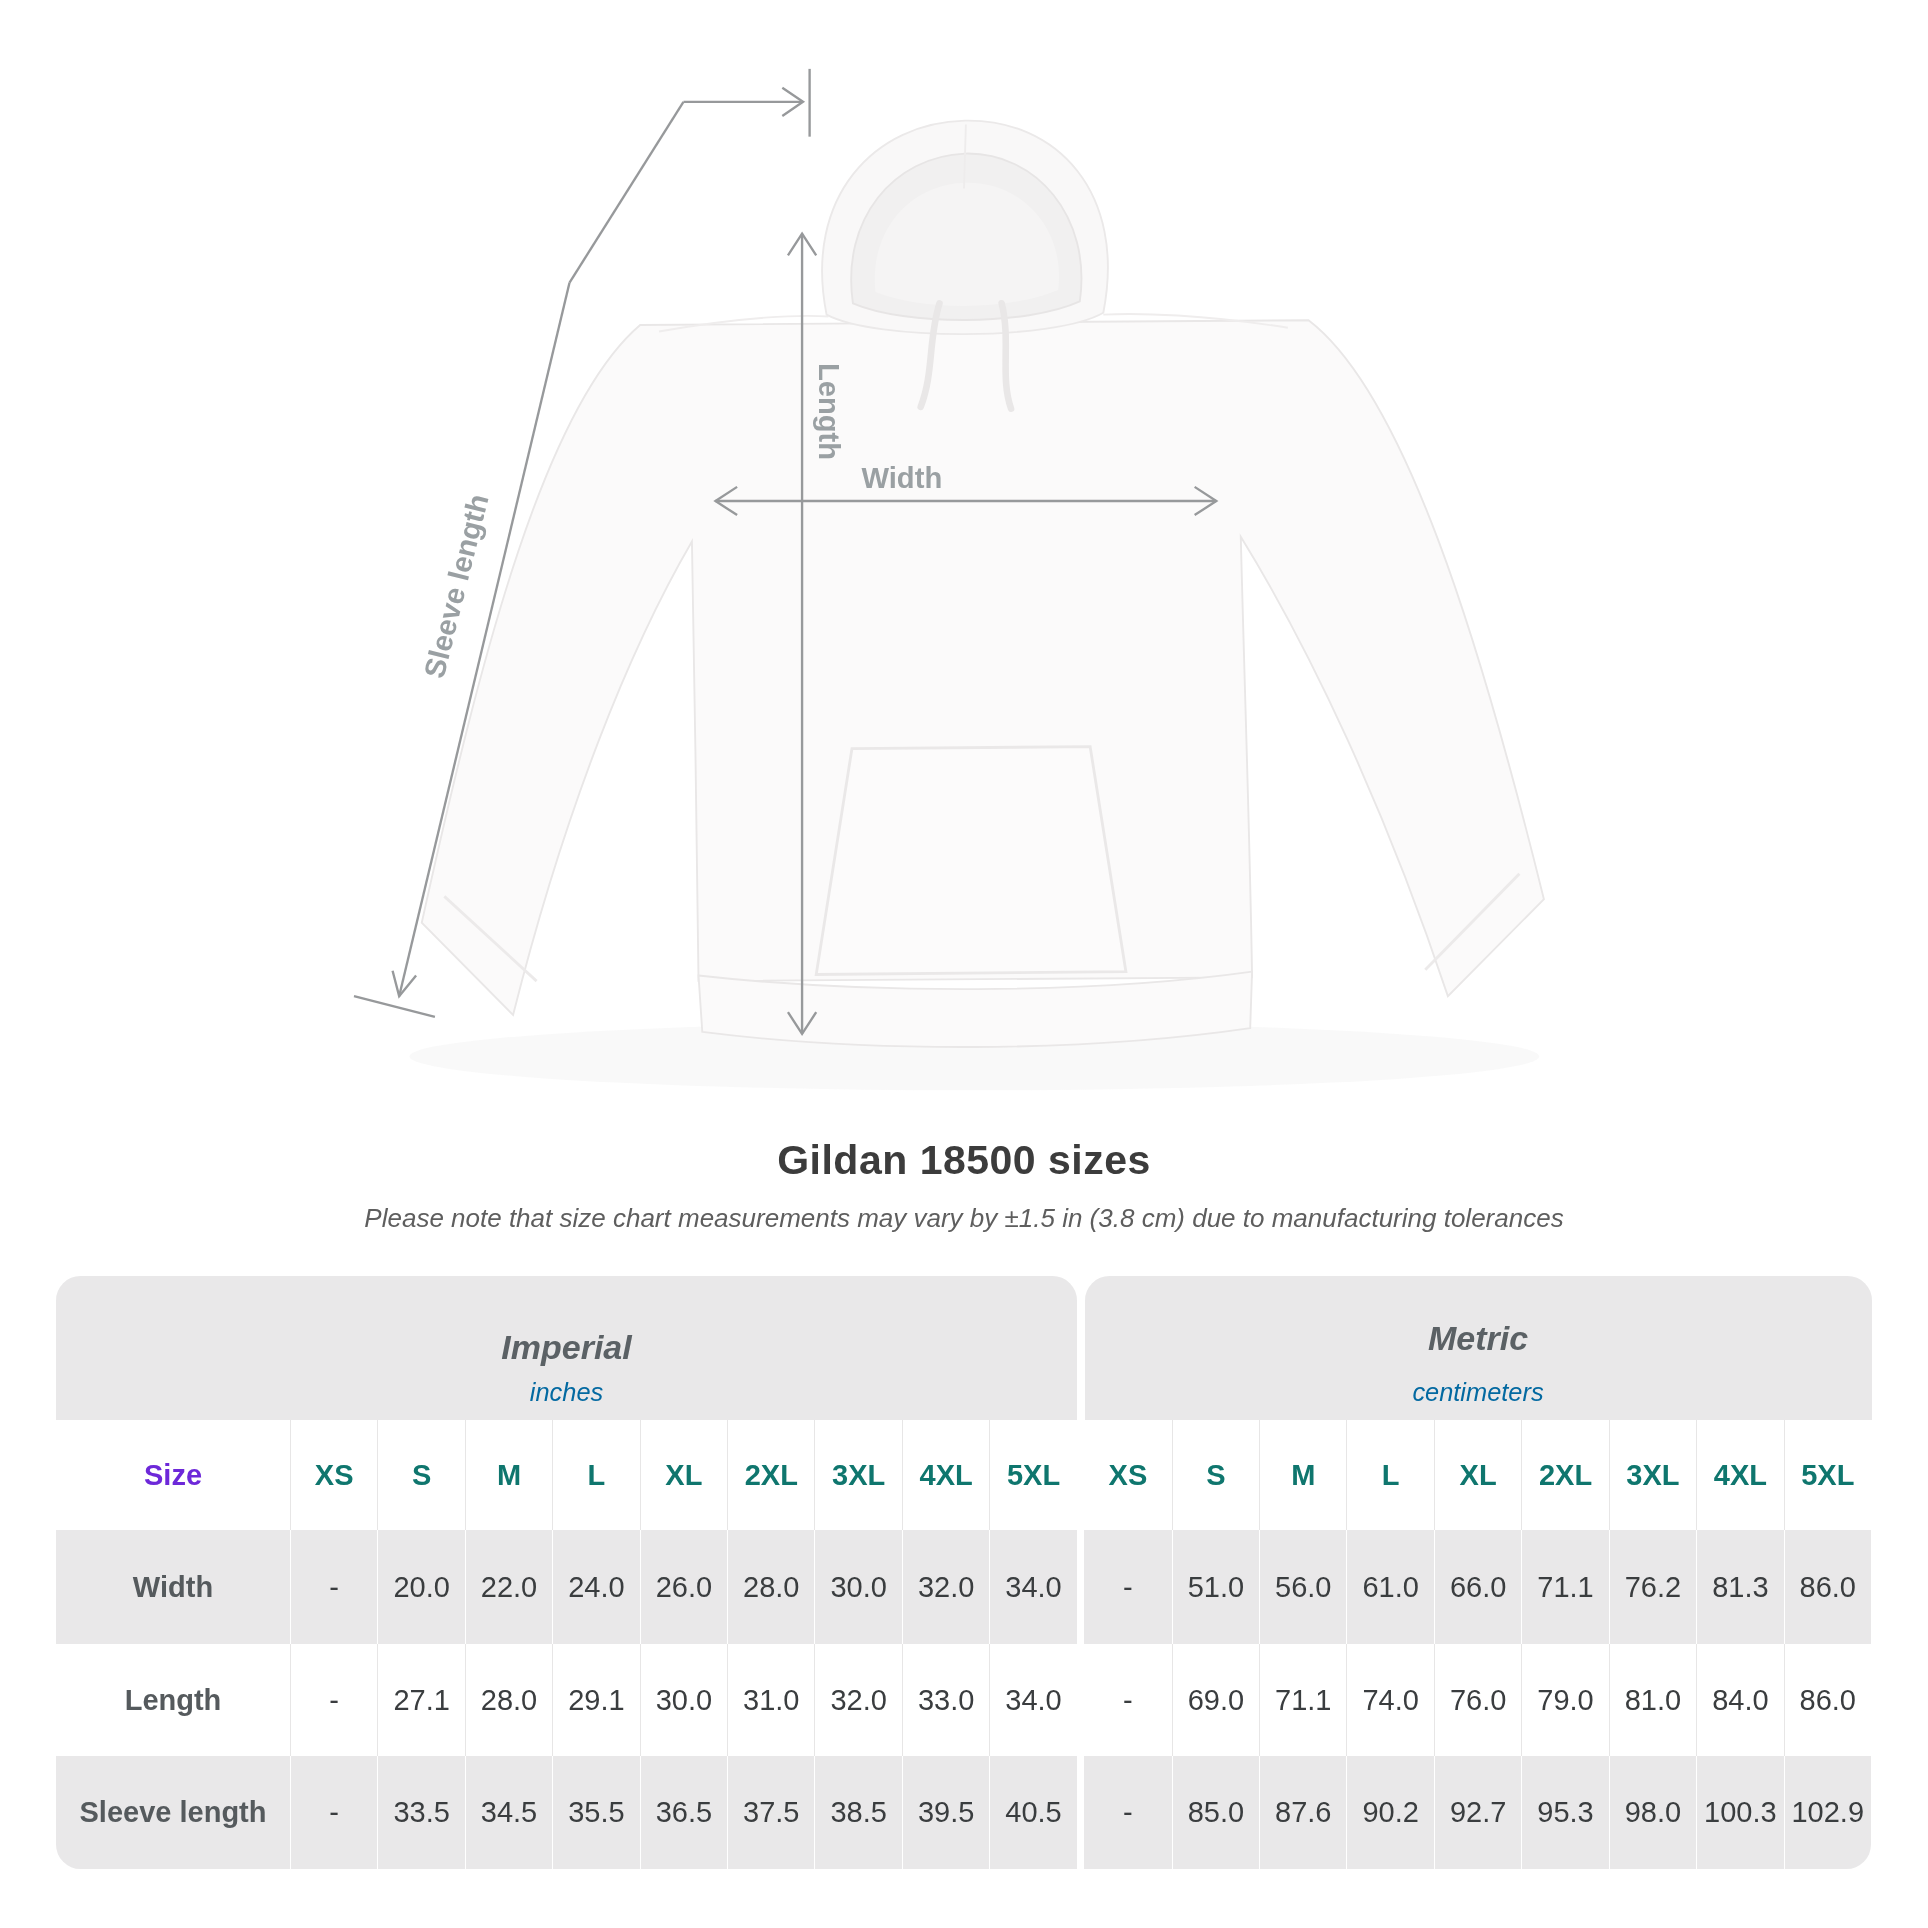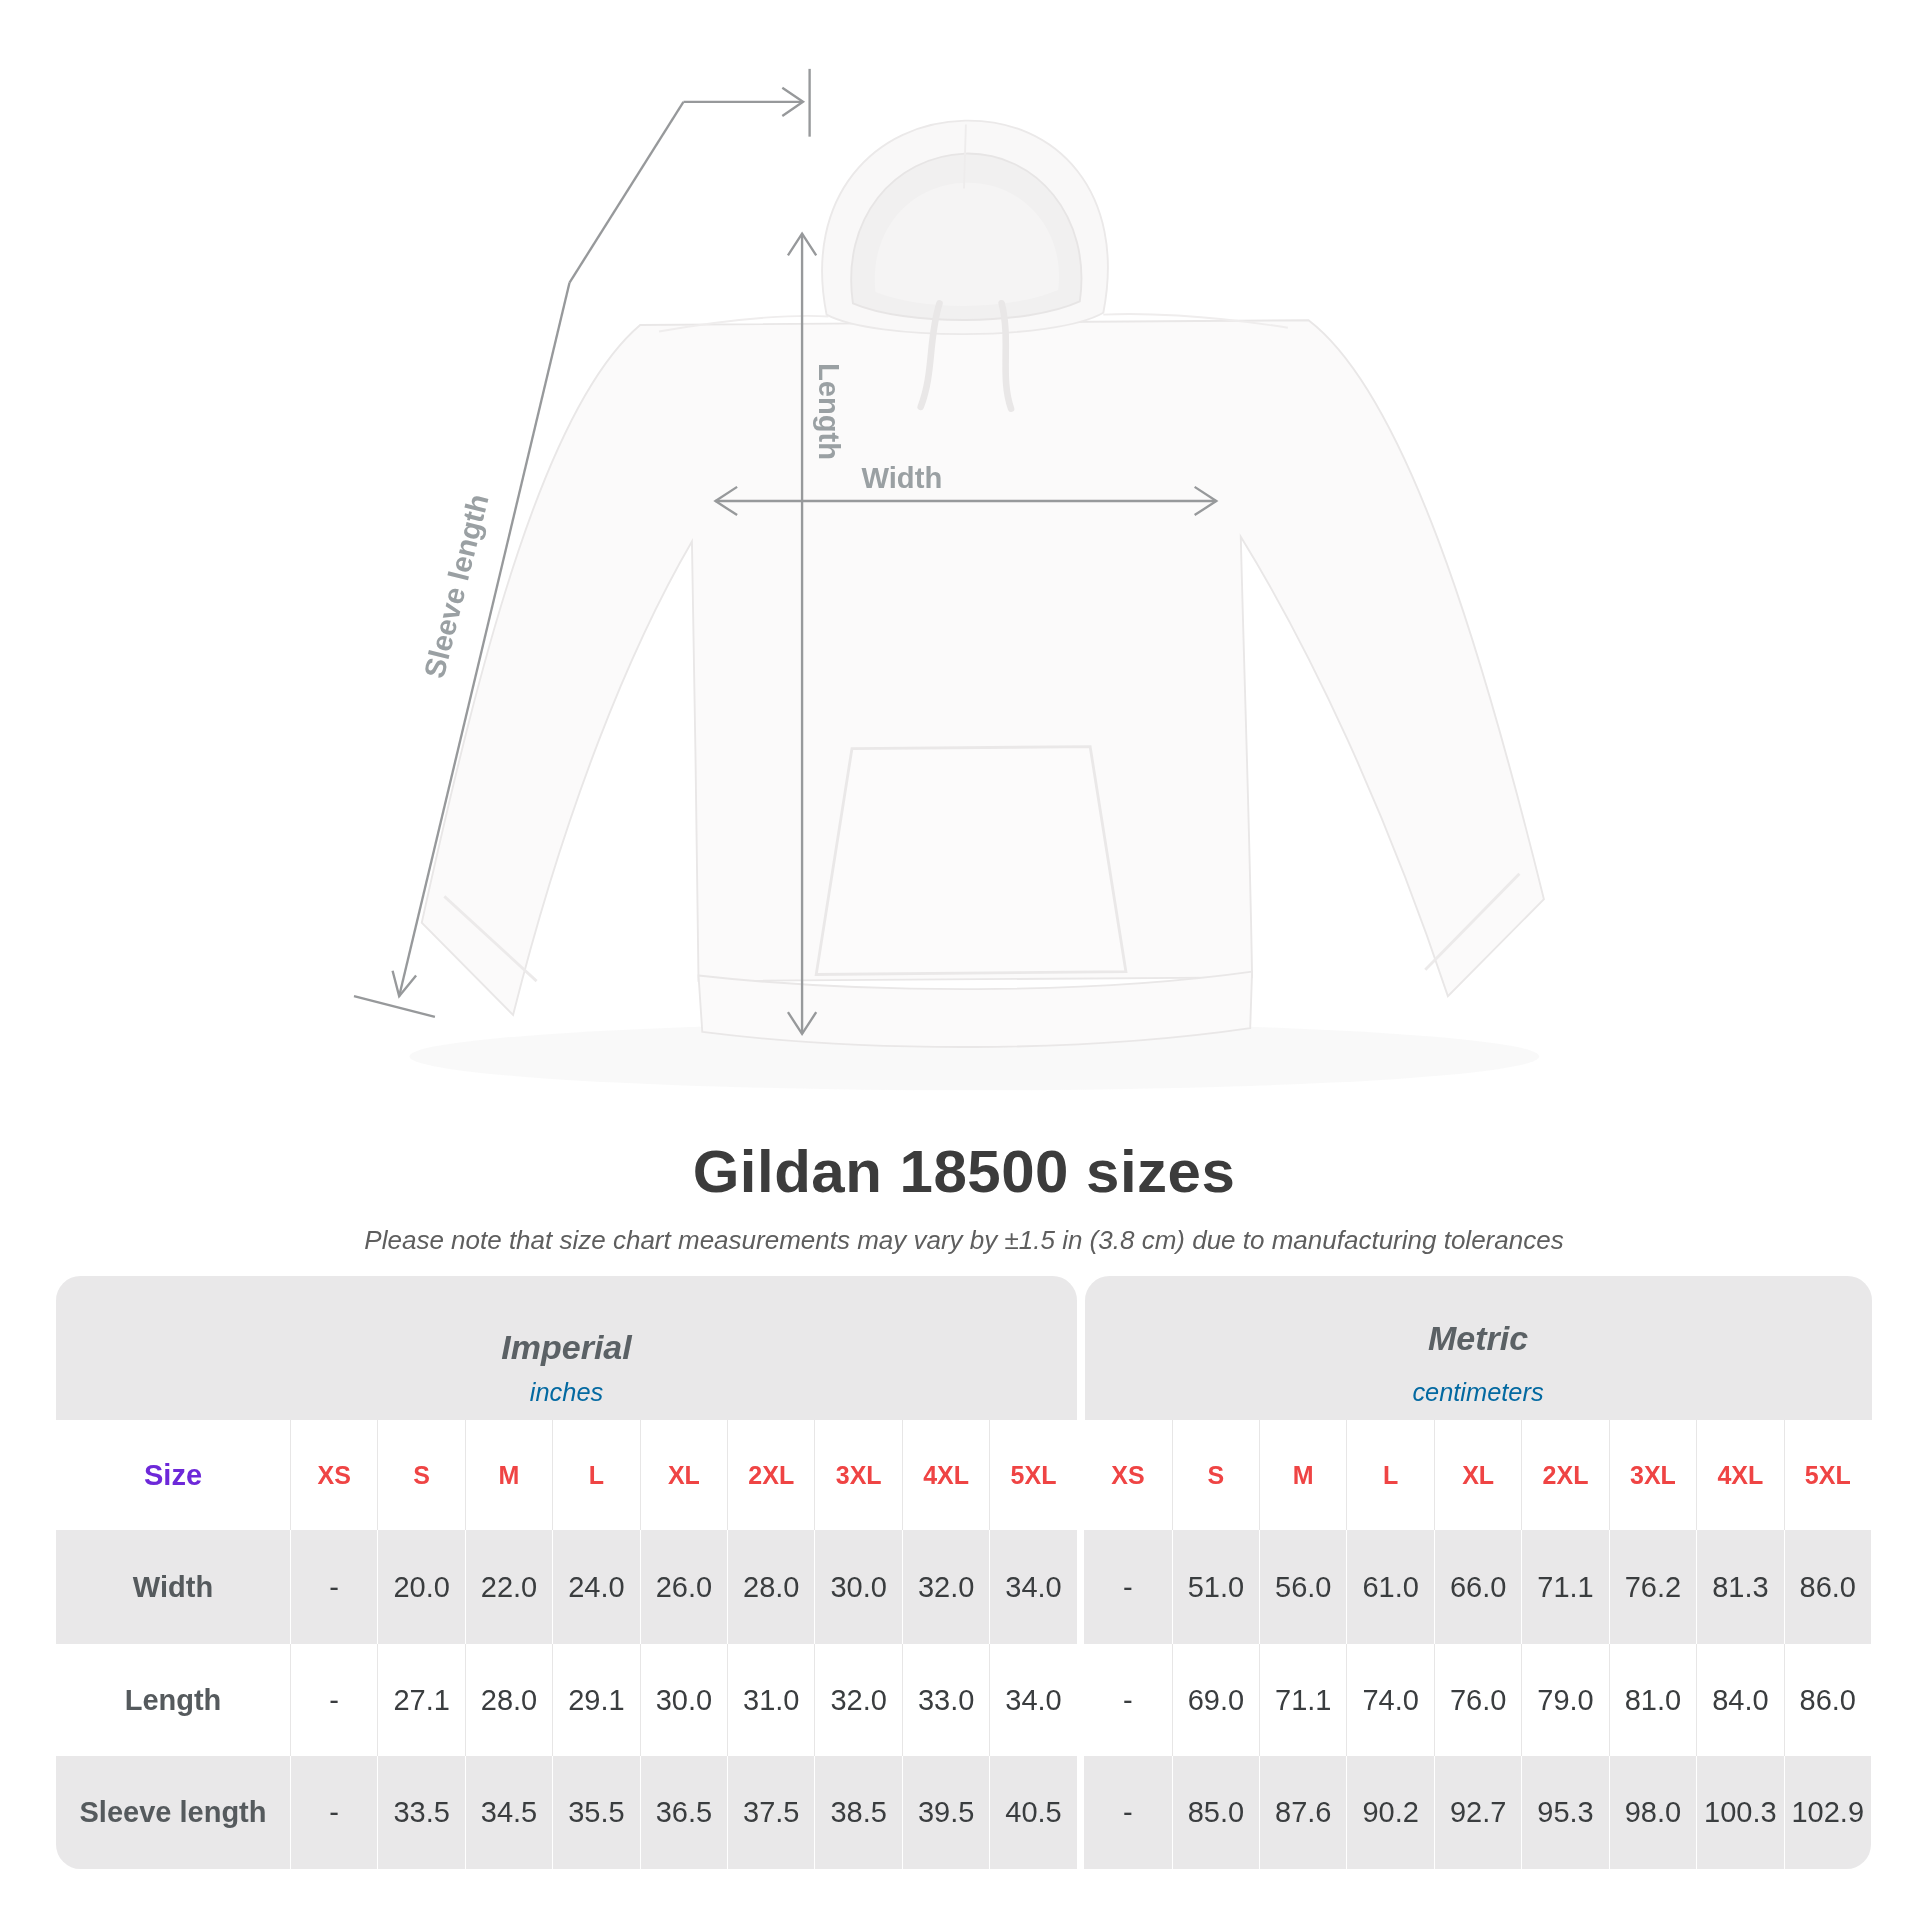--- a/index.html
+++ b/index.html
@@ -4,21 +4,21 @@
 <style>
   html,body{margin:0;padding:0;background:#ffffff;}
   body{width:1928px;height:1928px;position:relative;overflow:hidden;
        font-family:"Liberation Sans","DejaVu Sans",sans-serif;}
 
   
   .diagram-wrap{position:absolute;left:0;top:0;width:1928px;height:1130px;}
 
   
   .title-block{position:absolute;left:0;top:1137px;width:1928px;text-align:center;}
-  .chart-title{font-size:60px;font-weight:bold;color:#3c3c3c;letter-spacing:0.5px;}
+  .chart-title{font-size:41px;font-weight:bold;color:#3c3c3c;letter-spacing:0.5px;}
   .chart-subtitle{margin-top:19px;font-size:26px;font-style:italic;color:#5e5e5e;}
 
   
   .size-table{position:absolute;left:56px;top:1276px;width:1815px;}
   .trow{display:grid;grid-template-columns:234px repeat(9,1fr) 7.5px repeat(9,1fr);}
   .trow.band{grid-template-columns:1021px 7.5px 787px;height:144px;}
   .trow.hdr{height:110px;}
   .trow.r0{height:114px;}
   .trow.r1{height:112px;}
   .trow.r2{height:113px;}
@@ -31,21 +31,21 @@
   .band-unit{margin-top:11.3px;font-size:25.4px;font-style:italic;color:#0369a1;}
 
   .cell{display:flex;align-items:center;justify-content:center;}
   .gap{background:#ffffff;border:none;}
 
   .trow.white .cell{background:#ffffff;border-left:1.9px solid #e7e6e6;}
   .trow.gray  .cell{background:#e9e8e9;border-left:1.9px solid #ffffff;}
   .trow .cell:first-child,
   .trow .cell.no-left{border-left:none;}
 
-  .hcell{font-size:25px;font-weight:bold;color:#ef4444;}
+  .hcell{font-size:29px;font-weight:bold;color:#0f766e;}
   .sizecell{font-size:29px;font-weight:bold;color:#6d28d9;}
   .lcell{font-size:29px;font-weight:bold;color:#555a5d;}
   .dcell{font-size:29px;color:#3a3d3f;}
 
   .trow.r2 .cell:first-child{border-radius:0 0 0 24.5px;}
   .trow.r2 .cell:last-child{border-radius:0 0 24.5px 0;}
 </style>
 </head>
 <body>
 

